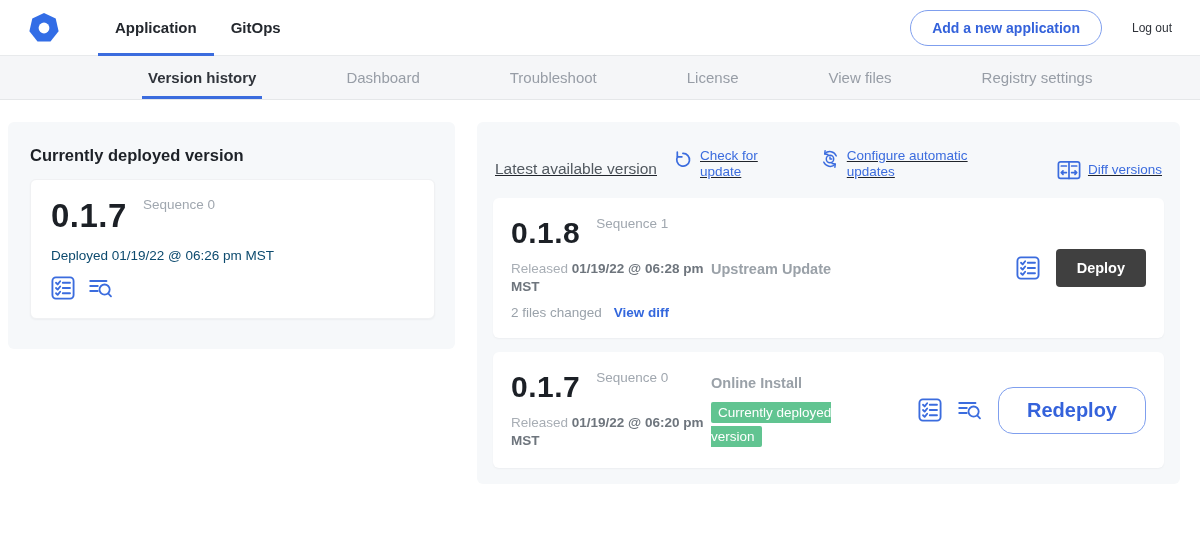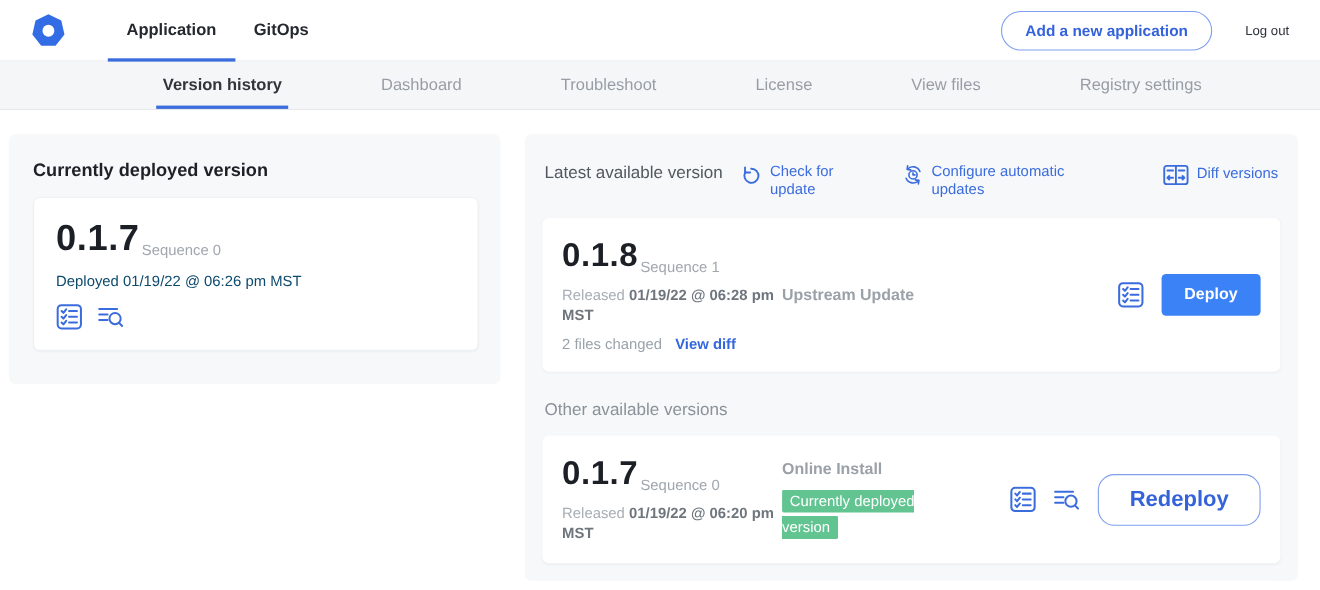--- a/index.html
+++ b/index.html
@@ -31,52 +31,52 @@
   
   .main { display:flex; align-items:flex-start; gap:22px; padding:22px 20px 0 8px; }
   .panel { background:#f6f8fa; border-radius:6px; }
 
   .left-panel { width:447px; flex:none; padding:24px 20px 30px 22px; }
   .panel-title { font-size:16.5px; font-weight:700; color:#1d2127; }
   .white-card { background:#fff; border-radius:6px; box-shadow:0 1px 2px rgba(80,90,100,.06);
     border:1px solid #f0f1f3; }
   .deployed-card { margin-top:14px; padding:17px 20px 18px 20px; }
 
-  .ver-row { display:flex; align-items:flex-end; gap:2px; }
+  .ver-row { display:flex; align-items:flex-start; gap:16px; }
   .ver-big { font-size:33px; font-weight:700; color:#1c2026; letter-spacing:.5px; }
   .ver-med { font-size:30px; font-weight:700; color:#1c2026; letter-spacing:.5px; }
   .seq { font-size:13.5px; color:#a0a7af; }
   .muted-line { font-size:13.5px; color:#0c4a6e; margin-top:13px; }
   .icon-row { display:flex; gap:14px; margin-top:13px; }
   .act-icon { width:24px; height:24px; cursor:pointer; display:inline-flex; }
   .act-icon svg { width:100%; height:100%; }
 
   .right-panel { flex:1; padding:16px 16px 16px 16px; }
-  .rp-header { display:flex; align-items:flex-start; padding:10px 2px 4px 2px; }
+  .rp-header { display:flex; align-items:flex-end; padding:10px 2px 4px 2px;text-decoration:underline; }
   .rp-title { width:162px; flex:none; font-size:15.5px; color:#51585f; line-height:1.35; }
   .blue-action { display:flex; gap:7px; color:#3b6cde; font-size:13.5px; font-weight:500;
     line-height:1.2; cursor:pointer; }
   .blue-action svg { width:20px; height:20px; flex:none; margin-top:1px; }
   .act-check { margin-left:16px; }
   .act-config { margin-left:62px; }
   .act-diff { margin-left:auto; align-items:center; }
 
   .version-card { margin-top:14px; padding:18px; display:flex; border:none; }
   .vc-left { width:200px; flex:none; }
   .released { font-size:13.5px; margin-top:10px; line-height:1.3; color:#a8aeb5; }
   .released b { color:#6e757d; font-weight:700; }
   .files-row { margin-top:10px; font-size:13.5px; color:#9aa2aa; display:flex; gap:12px; }
   .link { color:#3367dd; font-weight:700; cursor:pointer; }
   .vc-mid { flex:1; align-self:center; padding-top:2px; }
   .src-label { font-size:14.5px; font-weight:700; color:#9aa1a8; }
   .badge-wrap { margin-top:9px; width:150px; line-height:1.5; }
   .badge { background:#61c491; color:#fff; font-size:13.5px; padding:3px 7px;
     border-radius:2px; }
   .vc-right { display:flex; align-items:center; gap:16px; align-self:center; }
-  .btn-primary { background:#3b82f6; color:#fff; border:none; border-radius:4px;
+  .btn-primary { background:#404040; color:#fff; border:none; border-radius:4px;
     font-size:14.5px; font-weight:700; padding:11px 21px; cursor:pointer;
     font-family:"Liberation Sans", sans-serif; }
   .btn-outline { background:#fff; color:#3462db; border:1px solid #7f9fee; border-radius:15px;
     font-size:20px; font-weight:700; padding:11px 28px; cursor:pointer;
     font-family:"Liberation Sans", sans-serif; }
   .section-label { font-size:15.5px; color:#8a9199; margin:26px 0 0 2px; }
 </style>
 </head>
 <body>
 
@@ -221,21 +221,20 @@
       <div class="vc-right">
         <span class="act-icon">
           <svg viewBox="0 0 22 22">
               <use href="#i-checklist"></use>
             </svg>
         </span>
         <button class="btn-primary">Deploy</button>
       </div>
     </div>
 
-    <div class="section-label">Other available versions</div>
 
     <div class="white-card version-card">
       <div class="vc-left">
         <div class="ver-row">
           <span class="ver-med">0.1.7</span>
           <span class="seq">Sequence 0</span>
         </div>
         <div class="released">
           <span>Released</span>
           <b>01/19/22 @ 06:20 pm MST</b>

